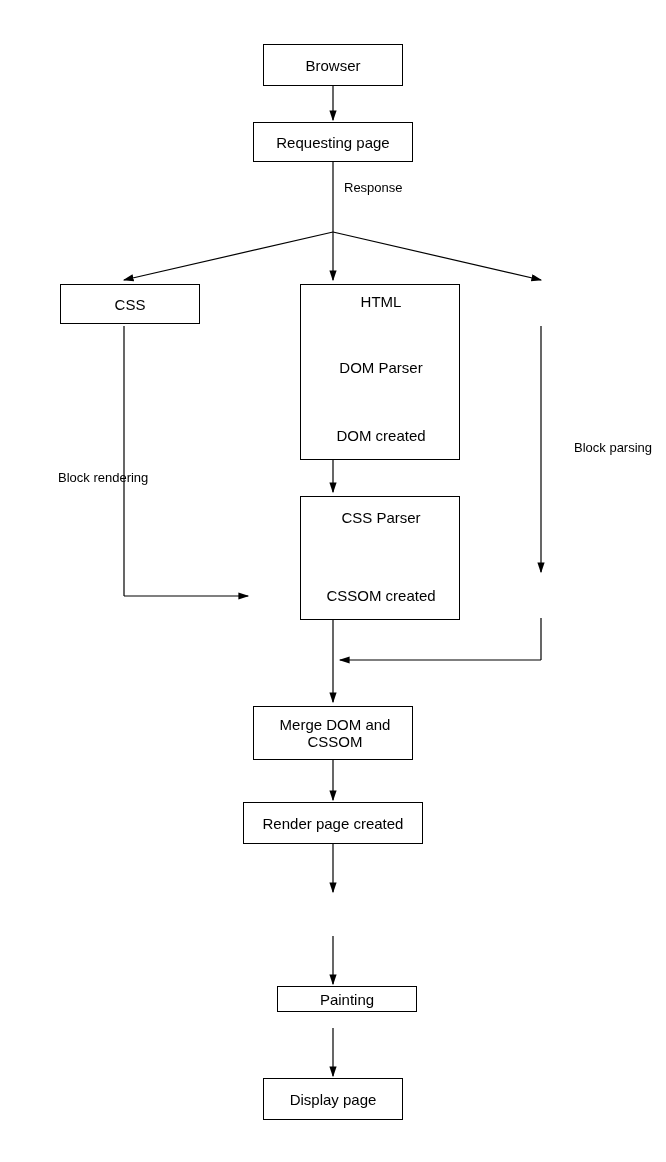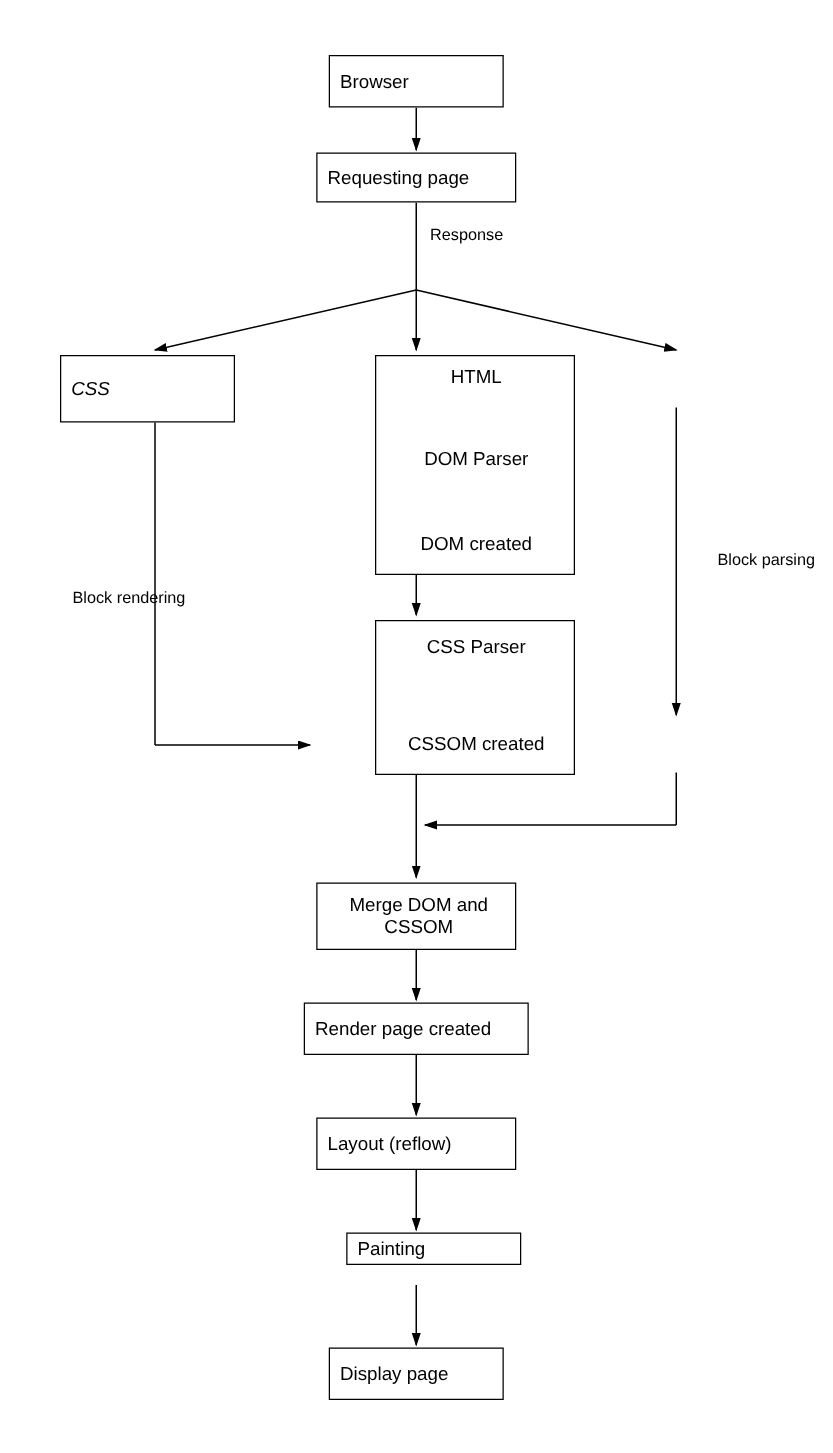--- a/index.html
+++ b/index.html
@@ -16,21 +16,21 @@
     position: relative;
     width: 666px;
     height: 1162px;
   }
   .box {
     position: absolute;
     border: 1px solid #000;
     background: #fff;
     display: flex;
     align-items: center;
-    justify-content: flex-start;
+    justify-content: center;
     text-align: center;
     box-sizing: border-box;
     padding: 4px 8px;
   }
   .tallbox {
     align-items: flex-start;
     padding-top: 8px;
     margin-left: 47px;
   }
   .inner-label {
@@ -102,21 +102,21 @@
   </svg>
 
   <div class="box" style="left:263px; top:44px; width:140px; height:42px;">
     <span>Browser</span>
   </div>
 
   <div class="box" style="left:253px; top:122px; width:160px; height:40px;">
     <span>Requesting page</span>
   </div>
 
-  <div class="box" style="left:48px; top:284px; width:140px; height:54px;font-style:italic;">
+  <div class="box" style="left:60px; top:284px; width:140px; height:40px;">
     <span>CSS</span>
   </div>
 
   <div class="box tallbox" style="left:253px; top:284px; width:160px; height:176px;">
     <span class="inner-label" style="top:8px;">HTML</span>
     <span class="inner-label" style="top:74px;">DOM Parser</span>
     <span class="inner-label" style="top:142px;">DOM created</span>
   </div>
 
 
@@ -127,23 +127,20 @@
 
 
   <div class="box" style="left:253px; top:706px; width:160px; height:54px; text-align:left; justify-content:flex-start; padding-left:12px;">
     <span style="text-align:center;">Merge DOM and CSSOM</span>
   </div>
 
   <div class="box" style="left:243px; top:802px; width:180px; height:42px;">
     <span>Render page created</span>
   </div>
 
-  <div class="box" style="left:253px; top:894px; width:160px; height:42px;">
-    <span>Layout (reflow)</span>
-  </div>
 
   <div class="box" style="left:277px; top:986px; width:140px; height:26px;">
     <span>Painting</span>
   </div>
 
   <div class="box" style="left:263px; top:1078px; width:140px; height:42px;">
     <span>Display page</span>
   </div>
 
   <div class="edge-label" style="left:344px; top:180px;">Response</div>

